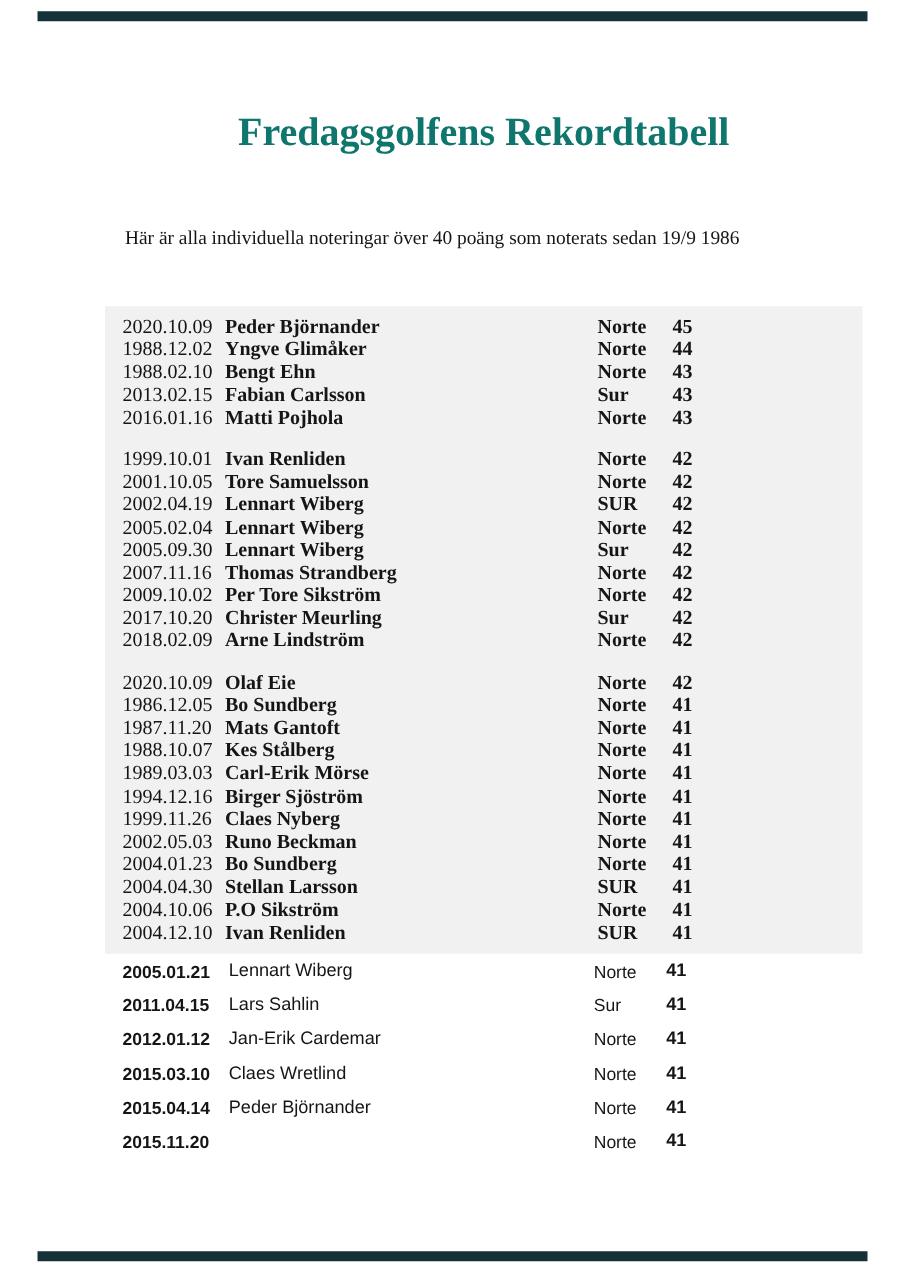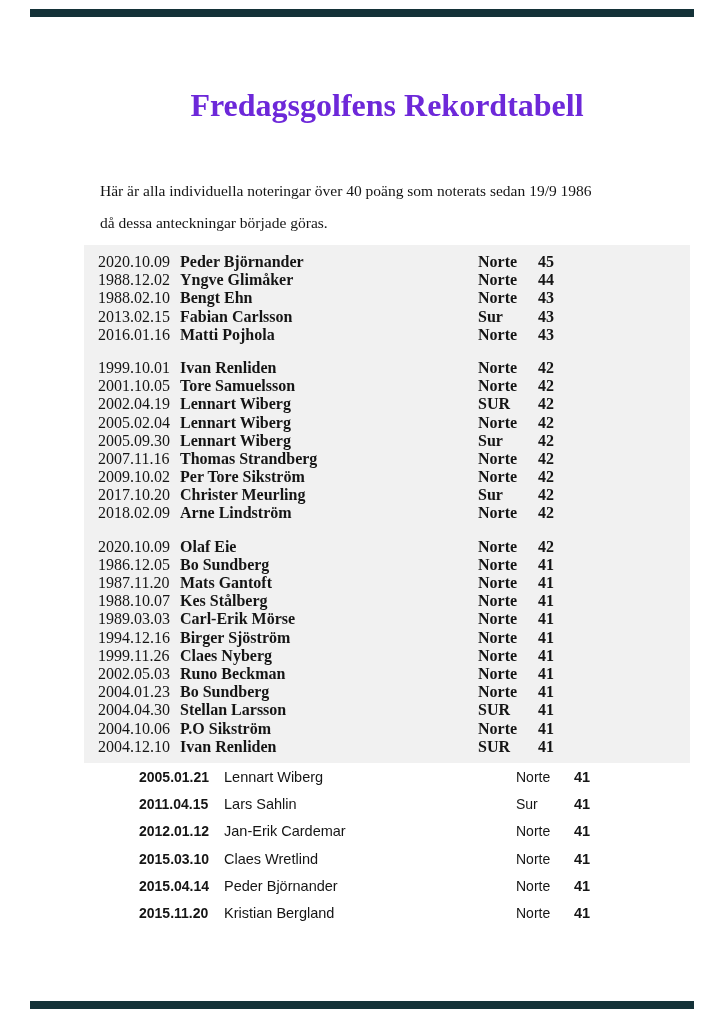--- a/index.html
+++ b/index.html
@@ -21,21 +21,21 @@
     position:absolute;left:30px;width:664px;height:8px;
     background:var(--rule-color);
   }
   .rule-top{top:9px;}
   .rule-bottom{top:1001px;}
   .title{
     position:absolute;top:87px;left:50px;width:674px;
     margin:0;text-align:center;
     font-size:32px;font-weight:bold;
     letter-spacing:0px;
-    color:#6d28d9;
+    color:#0f766e;
   }
   .intro-highlight{
     position:absolute;left:84px;top:130px;width:609px;
     background:var(--highlight-bg);
     padding:1px 0 3px 6px;
     box-sizing:border-box;
   }
   .intro-highlight p{
     margin:0;font-size:15.5px;font-weight:bold;line-height:18.5px;
     white-space:nowrap;
@@ -67,38 +67,37 @@
   .record-row .cell-score{left:454px;font-weight:bold;}
   .extra-section{
     position:absolute;left:84px;top:764px;width:606px;
     font-family:"Liberation Sans","DejaVu Sans",sans-serif;
   }
   .extra-row{
     position:relative;height:27.2px;
     font-size:14.5px;line-height:27.2px;
     white-space:nowrap;
   }
-  .extra-row .cell{position:absolute;top:0;margin-left:41px;}
+  .extra-row .cell{position:absolute;top:0;}
   .extra-row .cell-date{left:14px;font-weight:bold;font-size:14px;}
   .extra-row .cell-name{left:99px;font-weight:normal;}
   .extra-row .cell-course{left:391px;font-weight:normal;font-size:14px;}
   .extra-row .cell-score{left:449px;font-weight:bold;}
 </style>
 </head>
 <body>
 
 <div class="page">
   <div class="rule rule-top"></div>
 
   <h1 class="title">Fredagsgolfens Rekordtabell</h1>
 
 
   <div class="intro-plain">
     <p>Här är alla individuella noteringar över 40 poäng som noterats sedan 19/9 1986</p>
-    <p>då dessa anteckningar började göras.</p>
   </div>
 
   <div class="records-panel">
       <div class="record-group">
         <div class="record-row">
           <span class="cell cell-date">2020.10.09</span>
           <span class="cell cell-name">Peder Björnander</span>
           <span class="cell cell-course">Norte</span>
           <span class="cell cell-score">45</span>
         </div>
@@ -285,20 +284,19 @@
         <span class="cell cell-score">41</span>
       </div>
       <div class="extra-row">
         <span class="cell cell-date">2015.04.14</span>
         <span class="cell cell-name">Peder Björnander</span>
         <span class="cell cell-course">Norte</span>
         <span class="cell cell-score">41</span>
       </div>
       <div class="extra-row">
         <span class="cell cell-date">2015.11.20</span>
-        <span class="cell cell-name">Kristian Bergland</span>
         <span class="cell cell-course">Norte</span>
         <span class="cell cell-score">41</span>
       </div>
     </div>
 
   <div class="rule rule-bottom"></div>
 </div>
 
 </body></html>

